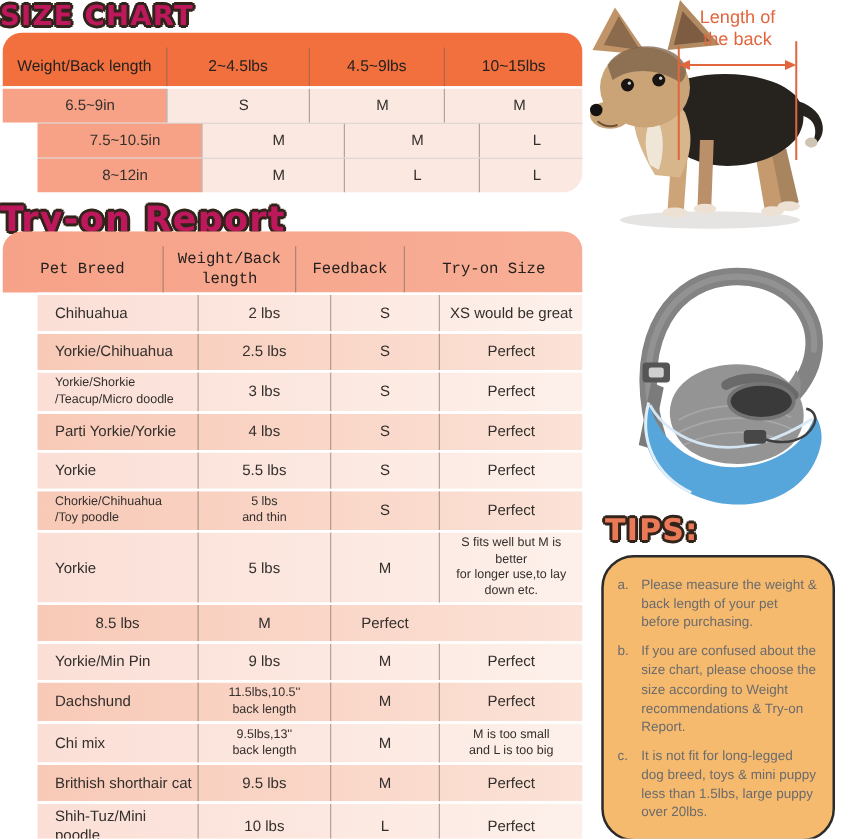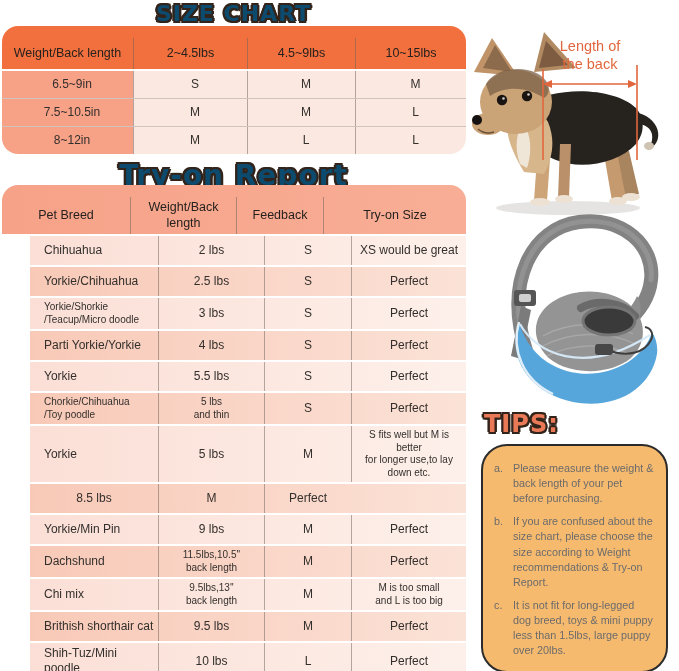--- a/index.html
+++ b/index.html
@@ -2,22 +2,22 @@
 <html><head>
 <meta charset="utf-8">
 <style>
   html,body{margin:0;padding:0;background:#fff;}
   .page{
     position:relative;width:679px;height:671px;background:#fff;overflow:hidden;
     font-family:"Liberation Sans",sans-serif;color:#2e2e2e;
   }
   
   .bubble-title{
-    position:absolute;text-align:center;font-family:"DejaVu Sans",sans-serif;
-    font-weight:800;color:#0c4a6e;letter-spacing:1px;
+    position:absolute;font-family:"DejaVu Sans",sans-serif;
+    font-weight:800;color:#be185d;letter-spacing:1px;
     text-shadow:-1.6px -1.6px 0 #33241b, 1.6px -1.6px 0 #33241b,
                 -1.6px 1.6px 0 #33241b, 1.6px 1.6px 0 #33241b,
                 0 2.4px 0 #33241b, 2.4px 0 0 #33241b, -2.4px 0 0 #33241b, 0 -2.4px 0 #33241b;
   }
   #size-chart-title{left:0;top:1px;width:467px;font-size:22px;}
   #tryon-title{left:0;top:159px;width:467px;font-size:28px;}
   #tips-title{left:484px;top:410px;width:120px;font-size:24px;text-align:left;color:#EA7A57;}
   
   .tbl{position:absolute;left:2px;width:464px;overflow:hidden;}
   .tr{display:grid;align-items:center;}
@@ -27,33 +27,33 @@
   }
   .th{font-size:12.5px;color:#26211e;margin-top:12px;}
   .td{font-size:12px;color:#332f2c;}
   .td.sm{font-size:10px;}
   .th + .th,.td + .td{border-left:1px solid rgba(105,95,88,.5);}
   
   #size-chart{top:26px;border-radius:16px;}
   #size-chart .tr{grid-template-columns:131px 114px 108px 1fr;}
   #size-chart .tr.head{background:#F2703D;min-height:43px;}
   #size-chart .tr.body{min-height:27px;border-top:2px solid #fff;}
-  #size-chart .tr.body + .tr.body{border-top:1.5px solid #cfc3bd;}
+  #size-chart .tr.body + .tr.body{border-top:1.5px solid #cfc3bd;margin-left:28px;}
   #size-chart .tr.body .td{background:#FBE8E1;padding-left:13px;}
   #size-chart .tr.body .td.rowlabel{background:#F7A287;}
   
   #tryon-table{top:185px;border-radius:16px 16px 0 0;}
   #tryon-table .tr{grid-template-columns:128px 106px 87px 1fr;}
-  #tryon-table .tr.head{background:linear-gradient(90deg,#F6A288,#F8AE96);min-height:42px;}
+  #tryon-table .tr.head{background:linear-gradient(90deg,#F6A288,#F8AE96);min-height:42px;font-family:Liberation Mono, monospace;}
   #tryon-table .tr.body{min-height:29px;border-top:2px solid #fff;margin-left:28px;}
   #tryon-table .tr.light{background:linear-gradient(90deg,#FBDFD6,#FDF0EA);}
   #tryon-table .tr.dark{background:linear-gradient(90deg,#F8C9B7,#FBE2D7);}
   #tryon-table .td.breed{justify-content:flex-start;text-align:left;padding-left:14px;}
   
-  #dog-figure{position:absolute;left:468px;top:0;width:211px;height:200px;margin-top:32px;}
+  #dog-figure{position:absolute;left:468px;top:0;width:211px;height:200px;}
   #dog-figure svg{position:absolute;left:0;top:0;}
   .dog-annotation{
     position:absolute;left:62px;top:5px;width:120px;text-align:center;
     color:#E2663D;font-size:14.5px;line-height:1.25;white-space:pre-line;
   }
   
   #bag-figure{position:absolute;left:487px;top:204px;width:180px;height:212px;}
   
   #tips-box{
     position:absolute;left:481px;top:444px;width:187px;box-sizing:border-box;

